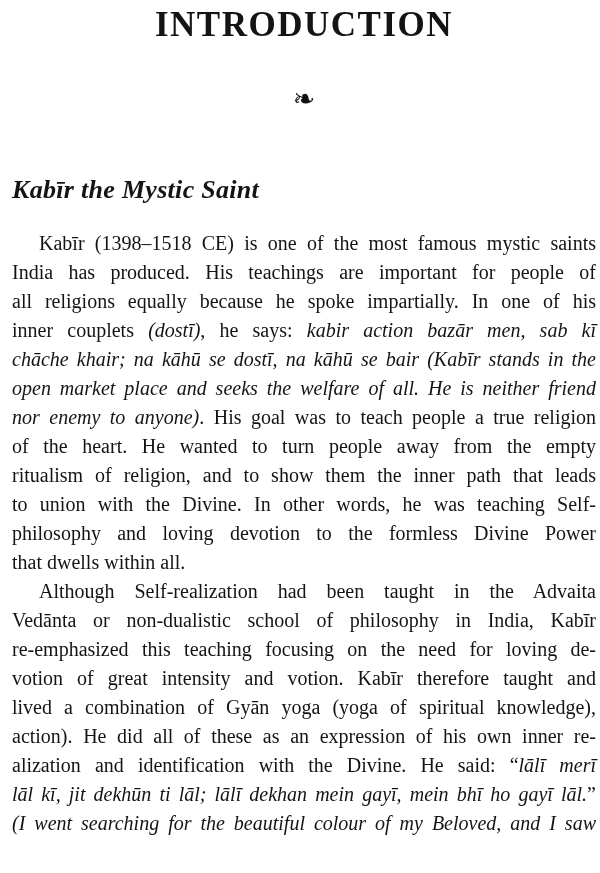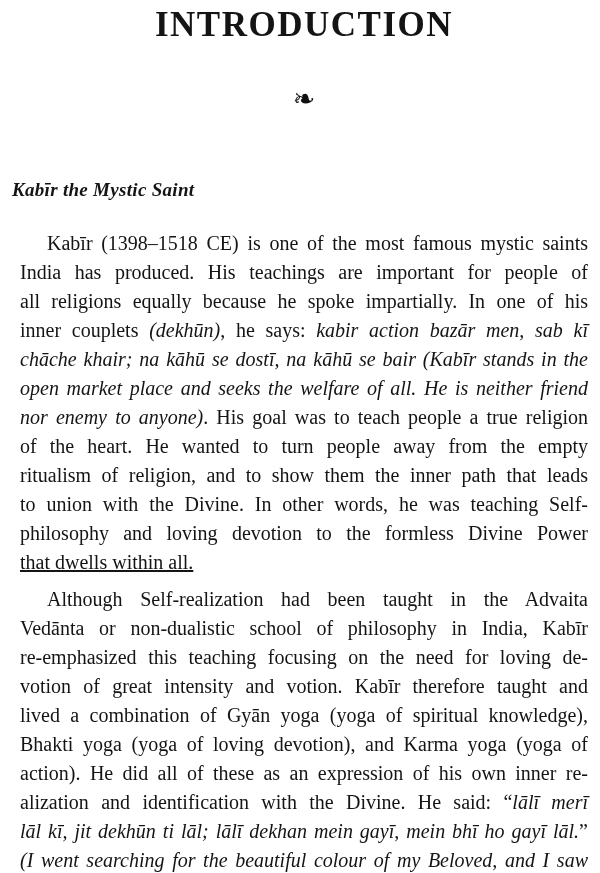--- a/index.html
+++ b/index.html
@@ -31,71 +31,70 @@
     margin-top: 40px;
     text-align: center;
     font-size: 27px;
     line-height: 30px;
     color: #101010;
   }
   .section-heading {
     margin-top: 62px;
     font-style: italic;
     font-weight: 600;
-    font-size: 19px;
+    font-size: 26px;
     line-height: 28px;
     letter-spacing: 0.3px;
   }
   .body-text {
     margin-top: 25px;
     font-size: 20px;
   }
-  .para { margin: 8px; }
+  .para { margin: 0; }
   .line {
     line-height: 29px;
     text-align: justify;
     text-align-last: justify;
     white-space: nowrap; 
   }
   .line { white-space: normal; }
   .line.indent { text-indent: 27px; }
-  .line.last { text-align-last: left; text-decoration: underline; }
+  .line.last { text-align-last: left; }
   .it { font-style: italic; }
 </style>
 </head>
 <body>
 
 <div class="page">
   <div class="title">INTRODUCTION</div>
 
   <div class="ornament">❧</div>
 
   <div class="section-heading">Kabīr the Mystic Saint</div>
 
   <div class="body-text">
       <div class="para">
         <div class="line indent"><span>Kabīr (1398–1518 CE) is one of the most famous mystic saints</span></div>
         <div class="line"><span>India has produced. His teachings are important for people of</span></div>
         <div class="line"><span>all religions equally because he spoke impartially. In one of his</span></div>
-        <div class="line"><span>inner couplets </span><span class="it">(dekhūn)</span><span>, he says: </span><span class="it">kabir action bazār men, sab kī</span></div>
+        <div class="line"><span>inner couplets </span><span class="it">(dostī)</span><span>, he says: </span><span class="it">kabir action bazār men, sab kī</span></div>
         <div class="line"><span class="it">chāche khair; na kāhū se dostī, na kāhū se bair (Kabīr stands in the</span></div>
         <div class="line"><span class="it">open market place and seeks the welfare of all. He is neither friend</span></div>
         <div class="line"><span class="it">nor enemy to anyone)</span><span>. His goal was to teach people a true religion</span></div>
         <div class="line"><span>of the heart. He wanted to turn people away from the empty</span></div>
         <div class="line"><span>ritualism of religion, and to show them the inner path that leads</span></div>
         <div class="line"><span>to union with the Divine. In other words, he was teaching Self-</span></div>
         <div class="line"><span>philosophy and loving devotion to the formless Divine Power</span></div>
         <div class="line last"><span>that dwells within all.</span></div>
       </div>
       <div class="para">
         <div class="line indent"><span>Although Self-realization had been taught in the Advaita</span></div>
         <div class="line"><span>Vedānta or non-dualistic school of philosophy in India, Kabīr</span></div>
         <div class="line"><span>re-emphasized this teaching focusing on the need for loving de-</span></div>
         <div class="line"><span>votion of great intensity and votion. Kabīr therefore taught and</span></div>
         <div class="line"><span>lived a combination of Gyān yoga (yoga of spiritual knowledge),</span></div>
-        <div class="line"><span>Bhakti yoga (yoga of loving devotion), and Karma yoga (yoga of</span></div>
         <div class="line"><span>action). He did all of these as an expression of his own inner re-</span></div>
         <div class="line"><span>alization and identification with the Divine. He said: “</span><span class="it">lālī merī</span></div>
         <div class="line"><span class="it">lāl kī, jit dekhūn ti lāl; lālī dekhan mein gayī, mein bhī ho gayī lāl.</span><span>”</span></div>
         <div class="line"><span class="it">(I went searching for the beautiful colour of my Beloved, and I saw</span></div>
       </div>
     </div>
 </div>
 
 </body></html>

